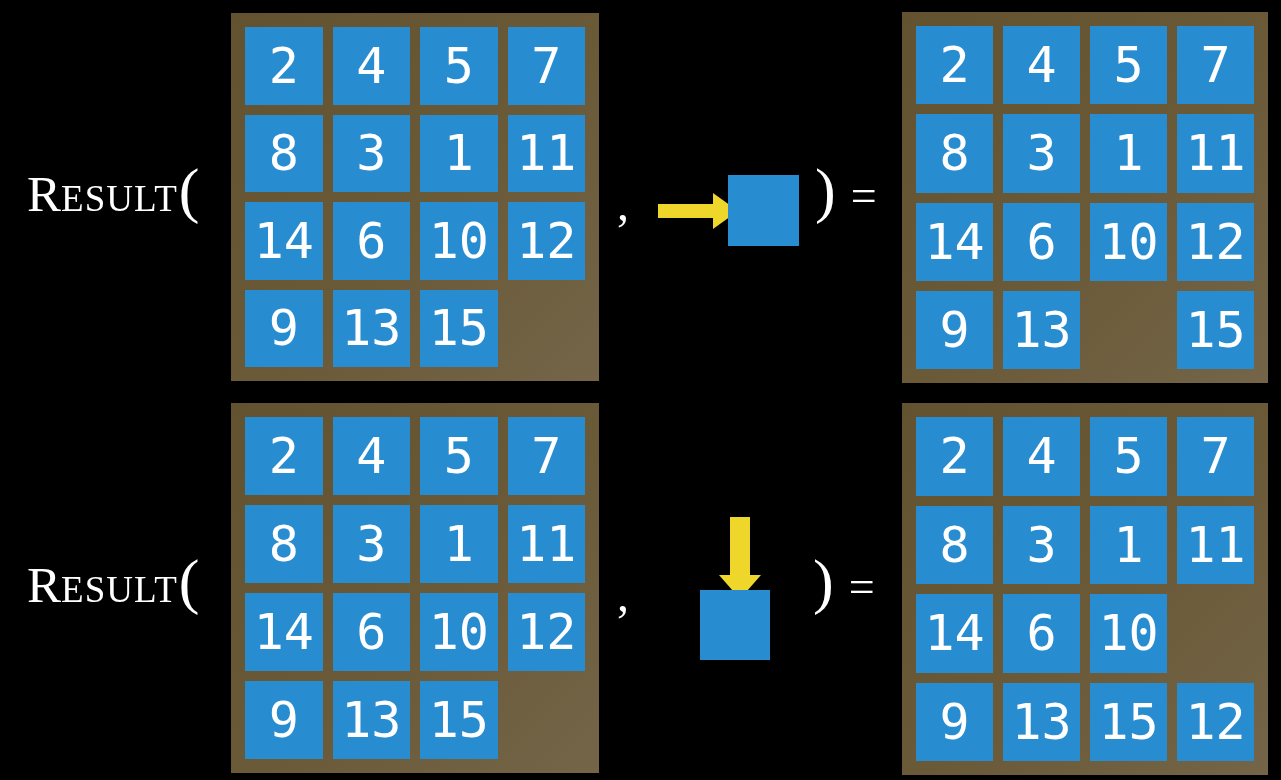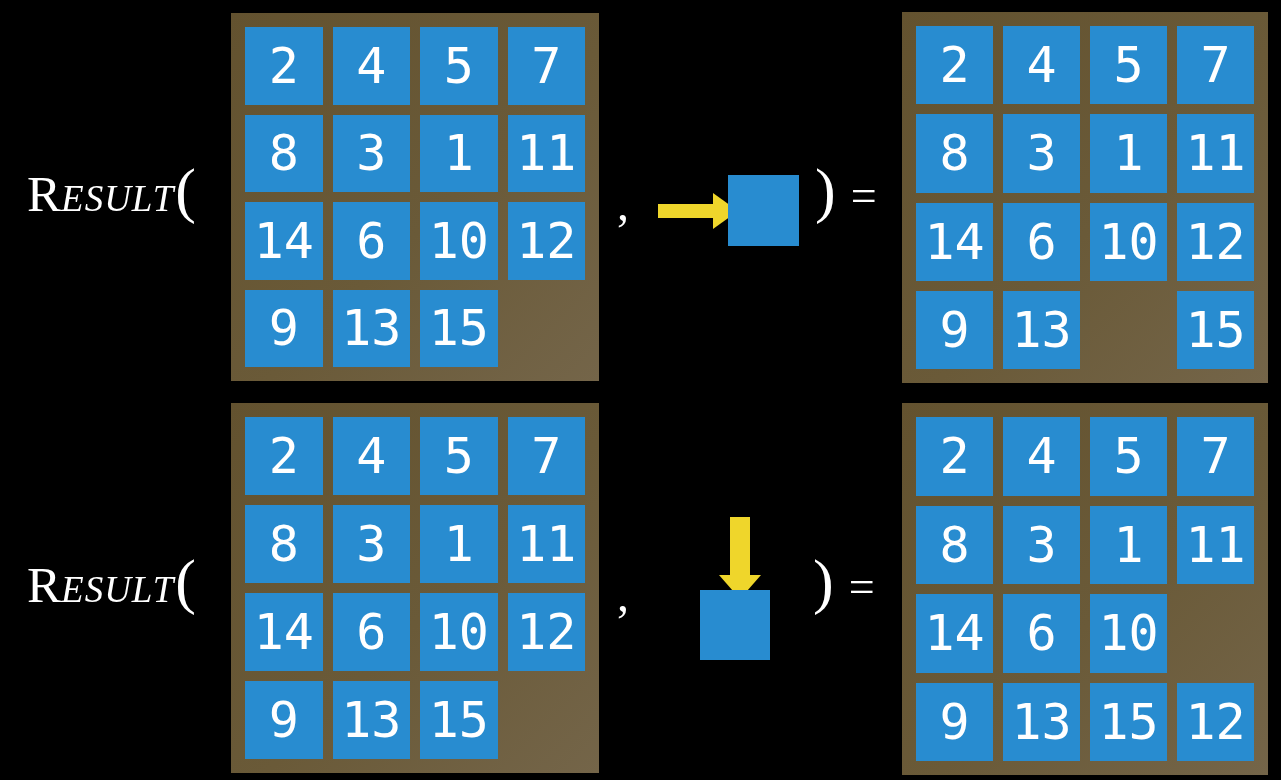--- a/index.html
+++ b/index.html
@@ -18,21 +18,21 @@
     background:var(--tile); color:#fff;
     display:flex; align-items:center; justify-content:center;
     font-family:"DejaVu Sans Mono", monospace; font-size:50px; line-height:1;
   }
   .cell-empty { background:transparent; }
   .result-label {
     position:absolute; left:27px; display:flex; align-items:baseline;
     color:#fff; white-space:nowrap;
   }
   .cap    { font-size:51px; line-height:1; }
-  .smallcaps { font-size:37px; line-height:1; letter-spacing:1px;font-style:italic; }
+  .smallcaps { font-size:37px; line-height:1; letter-spacing:1px; }
   .paren  { font-size:62px; line-height:1; margin-left:1px; }
   .comma  { position:absolute; color:#fff; font-size:48px; line-height:1; }
   .paren-eq { position:absolute; display:flex; align-items:baseline; color:#fff; }
   .equals { font-size:46px; line-height:1; margin-left:15px; }
   .moved-tile { position:absolute; background:var(--tile); }
   .arrow { position:absolute; }
   .shaft-h { position:absolute; left:0; top:11px; width:57px; height:14px; background:var(--arrow); }
   .head-right {
     position:absolute; left:55px; top:0; width:0; height:0;
     border-top:18px solid transparent; border-bottom:18px solid transparent;

